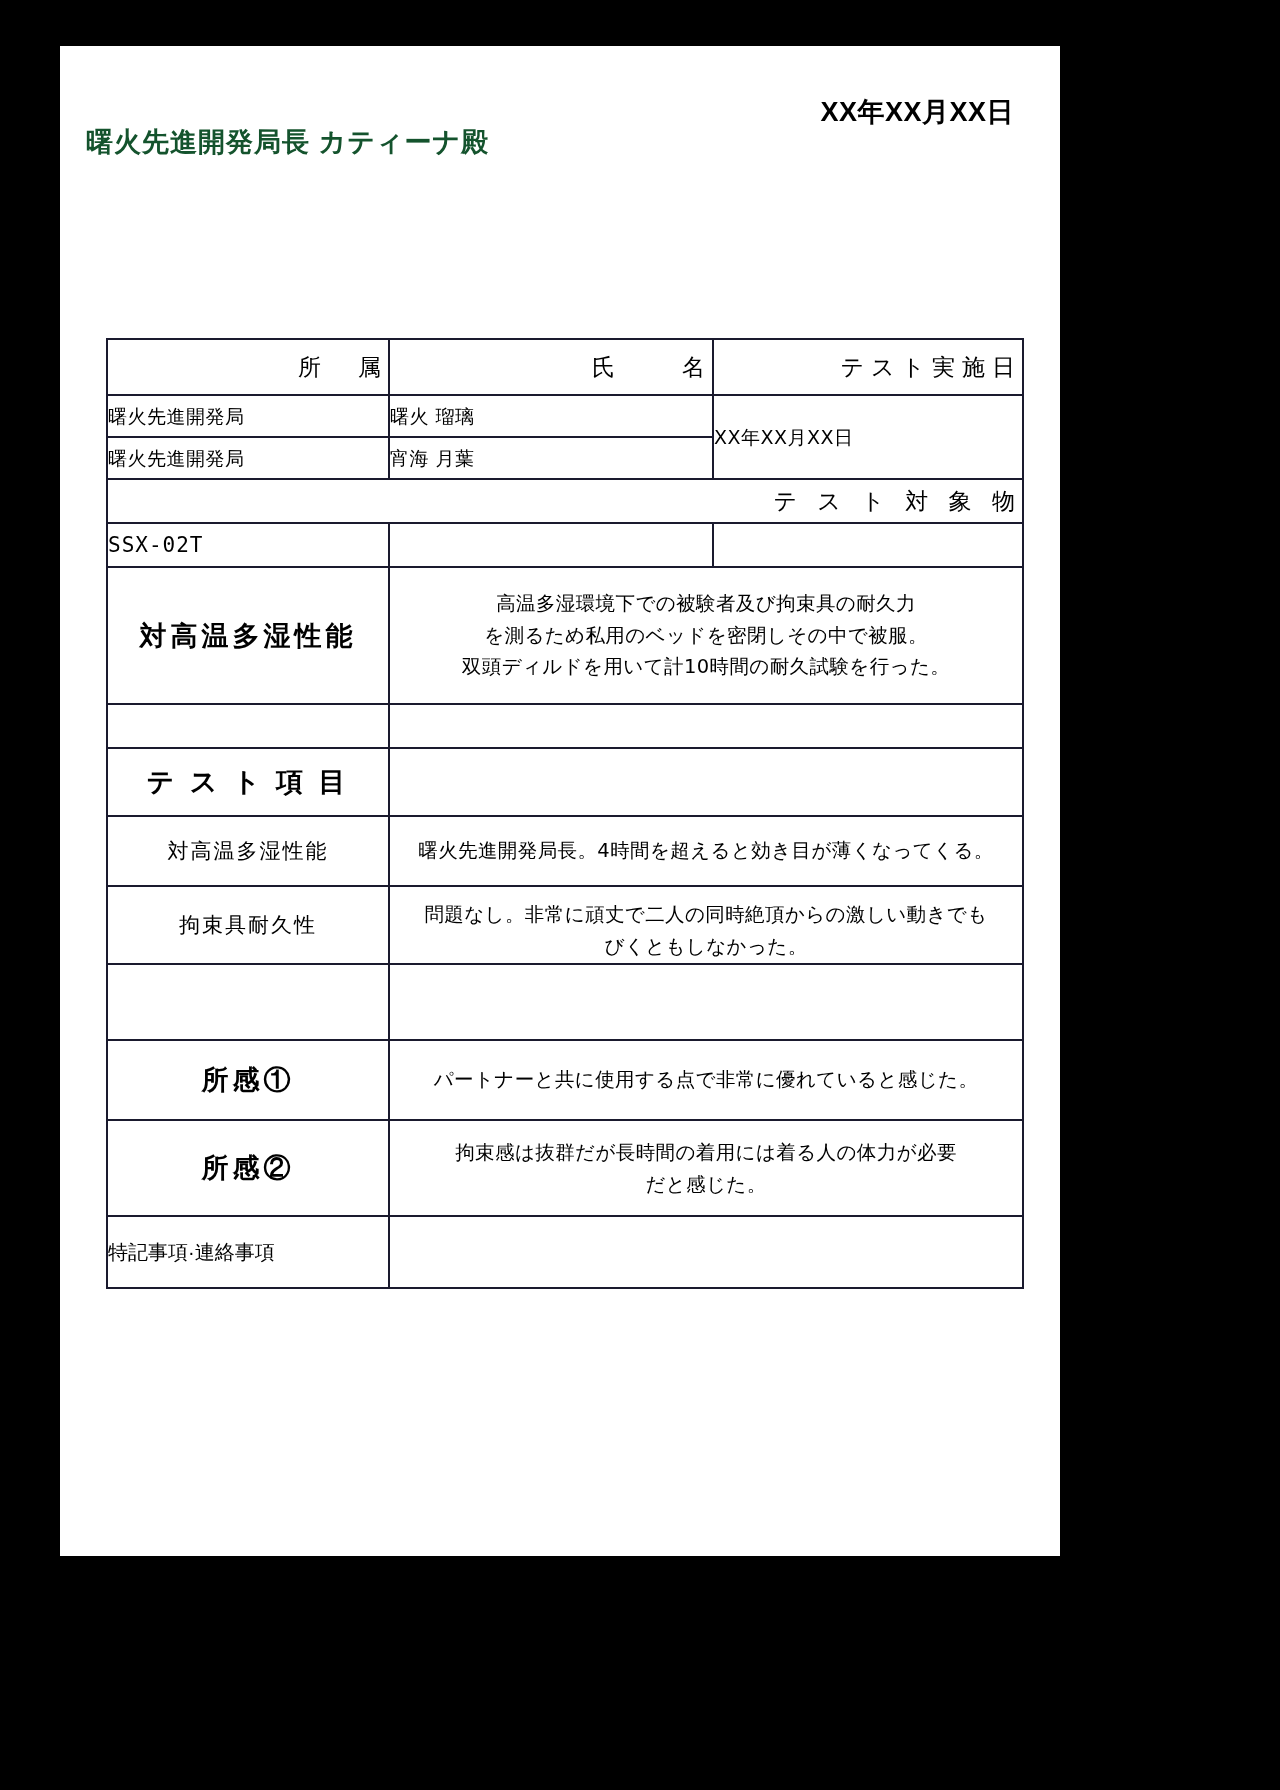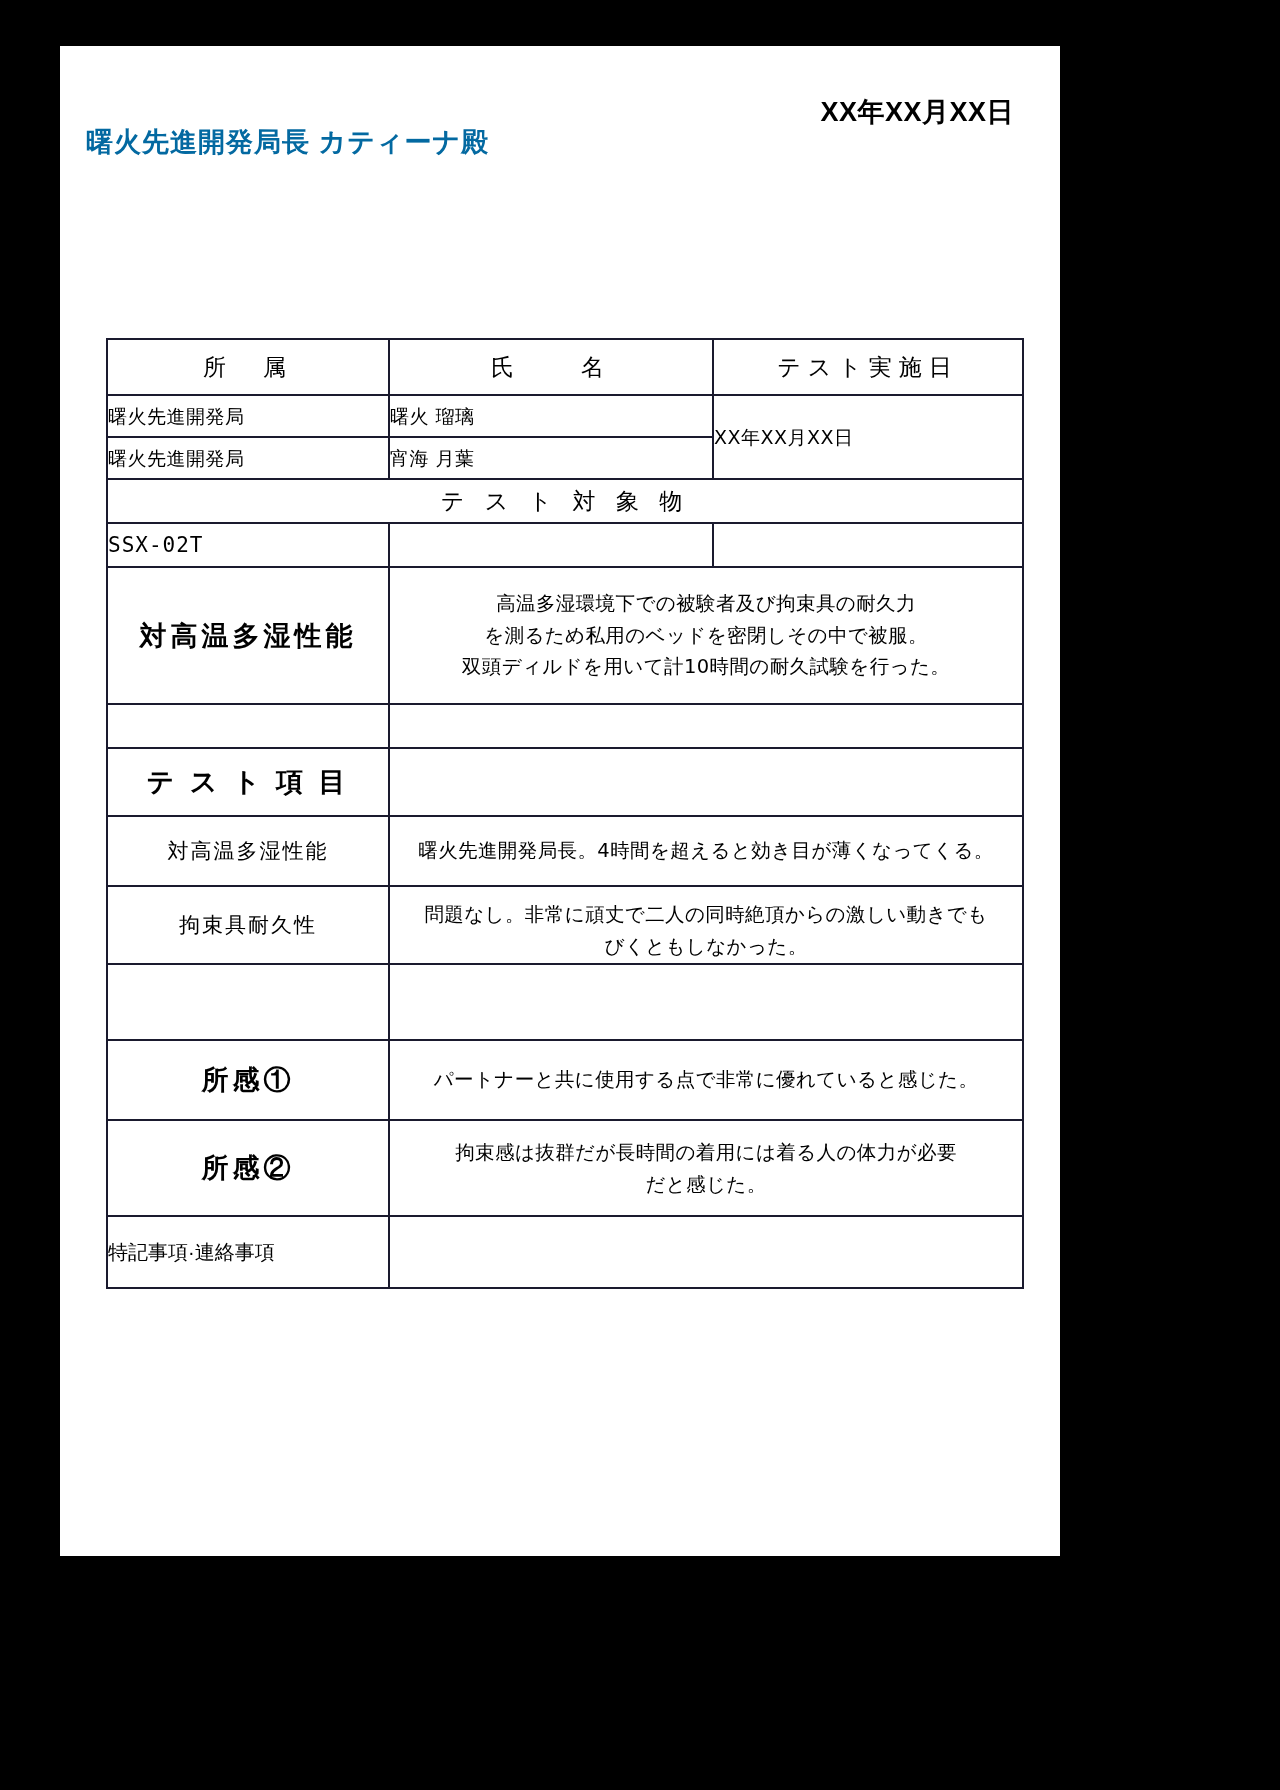--- a/index.html
+++ b/index.html
@@ -40,21 +40,21 @@
     color: #000;
     white-space: nowrap;
   }
   .addressee {
     position: absolute;
     left: 26px;
     top: 78px;
     font-size: 27px;
     font-weight: bold;
     letter-spacing: 1px;
-    color: #0369a1;
+    color: #14532d;
     white-space: nowrap;
   }
   .doc-title {
     position: absolute;
     left: 0;
     right: 0;
     top: 188px;
     text-align: center;
     font-size: 47px;
     font-weight: bold;
@@ -71,21 +71,21 @@
     border-collapse: collapse;
     table-layout: fixed;
   }
   .form-table td {
     border: 2px solid #1a1a2e;
     padding: 0;
     vertical-align: middle;
     color: #000;
   }
   .lbl {
-    text-align: center;
+    text-align: right;
     font-size: 23px;
     letter-spacing: 7px;
     padding-left: 7px;
   }
   .lbl-big {
     text-align: center;
     font-size: 27px;
     font-weight: bold;
     letter-spacing: 4px;
     padding-left: 4px;

